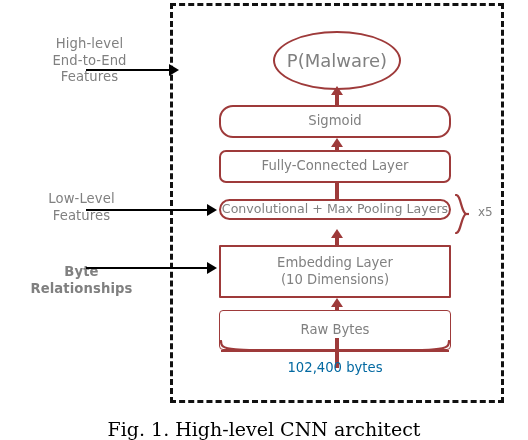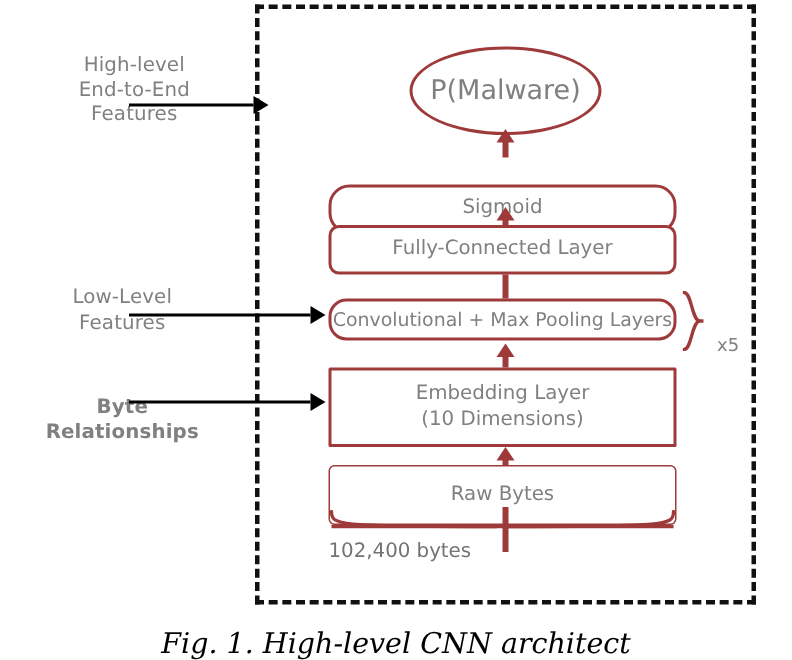--- a/index.html
+++ b/index.html
@@ -40,23 +40,23 @@
   #arrow-byte .shaft{width:121px;} #arrow-byte .head{left:121px;}
 
   
   .node{
     position:absolute;left:219px;width:232px;
     box-sizing:border-box;background:#ffffff;
     border:2.6px solid #9E3A3A;
     display:flex;align-items:center;justify-content:center;
     color:#808080;font-size:13.2px;line-height:16.5px;text-align:center;
   }
-  #node-sigmoid{top:105px;height:33px;border-radius:14px;margin-top:18px;}
+  #node-sigmoid{top:105px;height:33px;border-radius:14px;}
   #node-fc{top:150px;height:33px;border-radius:7px;}
-  #node-conv{top:199px;height:28px;border-radius:12px;font-size:12.6px;}
+  #node-conv{top:199px;height:21px;border-radius:12px;font-size:12.6px;}
   #node-embed{top:245px;height:53px;border-radius:1px;flex-direction:column;}
   #node-raw{top:310px;height:40px;border-radius:4px;border-width:1.3px;}
 
   .ellipse{
     position:absolute;left:273px;top:31px;width:124px;height:55px;
     border:2.2px solid #9E3A3A;border-radius:50%;background:#fff;
     display:flex;align-items:center;justify-content:center;
     color:#808080;font-size:18px;
   }
 
@@ -73,34 +73,34 @@
   #arr-to-fc{top:229px;height:16px;}      #arr-to-fc .stem{height:9px;}
   #arr-to-embed{top:298px;height:12px;}   #arr-to-embed .stem{height:5px;}
   .plain-stem{position:absolute;left:335px;width:4px;background:#9E3A3A;}
   #stem-raw-down{top:183px;height:16px;}
   #stem-bottom{top:338px;height:30px;}
 
   
   .brace-right{position:absolute;left:455px;top:194px;width:14px;height:40px;color:#9E3A3A;}
   .brace-right svg{display:block;}
   .x5{
-    position:absolute;left:478px;top:205px;color:#808080;font-size:12px;margin-top:18px;
+    position:absolute;left:478px;top:205px;color:#808080;font-size:12px;
   }
   .brace-bottom{position:absolute;left:219px;top:340px;width:232px;height:20px;color:#9E3A3A;}
   .brace-bottom svg{display:block;}
   .bytes-caption{
-    position:absolute;left:219px;top:360px;width:232px;
-    color:#737373;font-size:13.2px;
+    position:absolute;left:219px;top:360px;width:232px;text-align:center;
+    color:#0369a1;font-size:13.2px;
   }
 
   
   .fig-caption{
     position:absolute;left:0;top:418px;width:528px;text-align:center;
     font-family:"DejaVu Serif","Liberation Serif",serif;
-    font-size:19px;color:#000;white-space:nowrap;font-style:italic;
+    font-size:19px;color:#000;white-space:nowrap;
   }
 </style>
 </head>
 <body>
 
 <div id="figure">
 
   <div class="dashed-box"></div>
 
   <div class="side-label" id="label-highlevel">High-level

